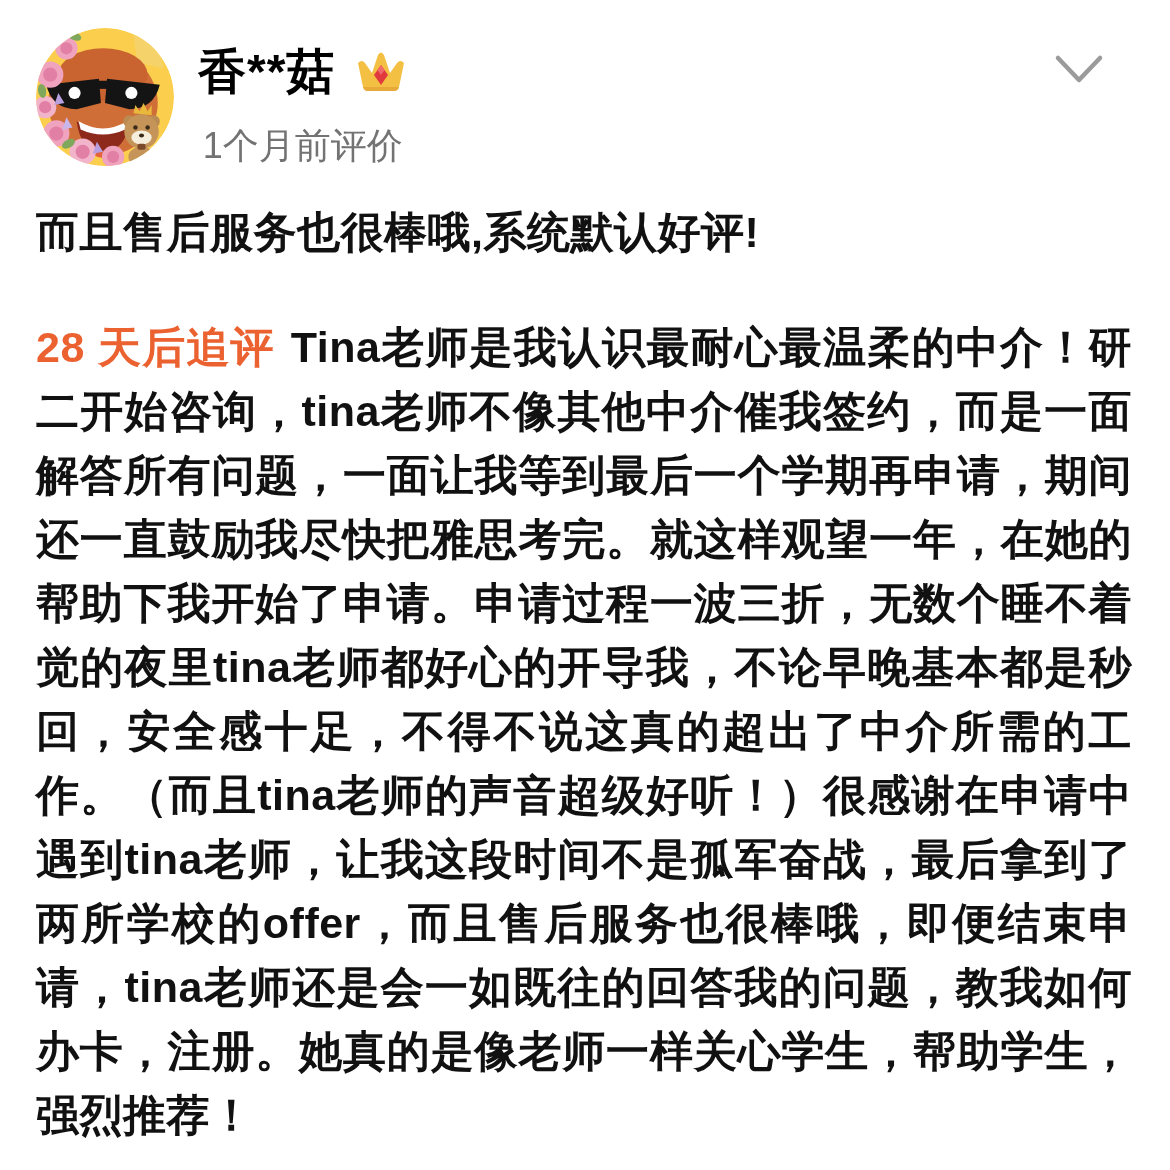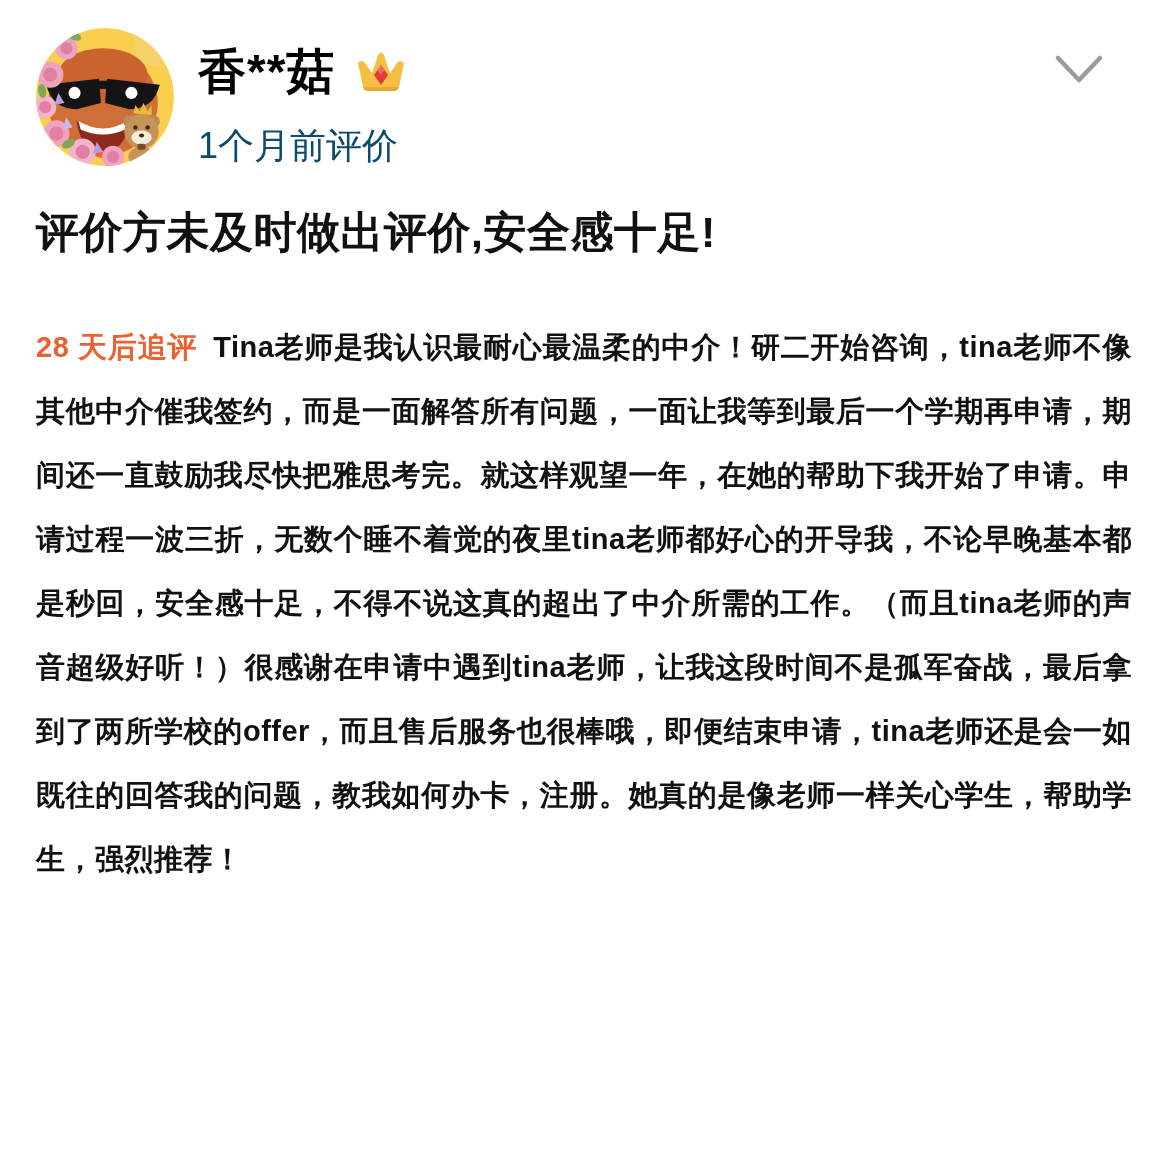--- a/index.html
+++ b/index.html
@@ -78,21 +78,21 @@
   .default-note {
     margin-top: 32px;
     font-size: 43px;
     font-weight: 600;
     color: #111111;
     letter-spacing: 0.5px;
     line-height: 58px;
   }
   .followup {
     margin-top: 54px;
-    font-size: 29px;
+    font-size: 43px;
     font-weight: 600;
     color: #111111;
     line-height: 64px;
     letter-spacing: 0.5px;
     text-align: justify;
     width: 1096px;
   }
   .followup-label {
     font-weight: 600;
     margin-right: 16px;
@@ -166,28 +166,28 @@
         <span class="username">香**菇</span>
         <span class="crown">
           <svg width="52" height="46" viewBox="0 0 52 46">
             <path d="M3 14 Q7 10 10 14 L17 24 L23 6 Q26 1 29 6 L35 24 L42 14 Q45 10 49 14 L44 38 Q43 42 38 42 L14 42 Q9 42 8 38 Z" fill="#F4C044"></path>
             <path d="M8 38 L44 38 L43 40 Q42 42 38 42 L14 42 Q10 42 9 40 Z" fill="#E8A93B"></path>
             <path d="M26 16 L33 26 L26 36 L19 26 Z" fill="#E0393E"></path>
             <path d="M26 16 L29.5 21 L26 26 L22.5 21 Z" fill="#F06A6C"></path>
           </svg>
         </span>
       </div>
-      <div class="timestamp" style="color:#0c4a6e;">1个月前评价</div>
+      <div class="timestamp" style="color:#737373;text-align:center;">1个月前评价</div>
     </div>
 
     <div class="chevron">
       <svg width="50" height="36" viewBox="0 0 50 36">
         <polyline points="4,4 25,26 46,4" fill="none" stroke="#9B9B9B" stroke-width="4.5" stroke-linecap="round" stroke-linejoin="round"></polyline>
       </svg>
     </div>
 
   </div>
 
-  <p class="default-note">评价方未及时做出评价,安全感十足!</p>
+  <p class="default-note">而且售后服务也很棒哦,系统默认好评!</p>
 
   <p class="followup"><span class="followup-label" style="color:#EB6130;">28 天后追评</span><span>Tina老师是我认识最耐心最温柔的中介！研二开始咨询，tina老师不像其他中介催我签约，而是一面解答所有问题，一面让我等到最后一个学期再申请，期间还一直鼓励我尽快把雅思考完。就这样观望一年，在她的帮助下我开始了申请。申请过程一波三折，无数个睡不着觉的夜里tina老师都好心的开导我，不论早晚基本都是秒回，安全感十足，不得不说这真的超出了中介所需的工作。（而且tina老师的声音超级好听！）很感谢在申请中遇到tina老师，让我这段时间不是孤军奋战，最后拿到了两所学校的offer，而且售后服务也很棒哦，即便结束申请，tina老师还是会一如既往的回答我的问题，教我如何办卡，注册。她真的是像老师一样关心学生，帮助学生，强烈推荐！</span></p>
 
 </div>
 
 </body></html>

